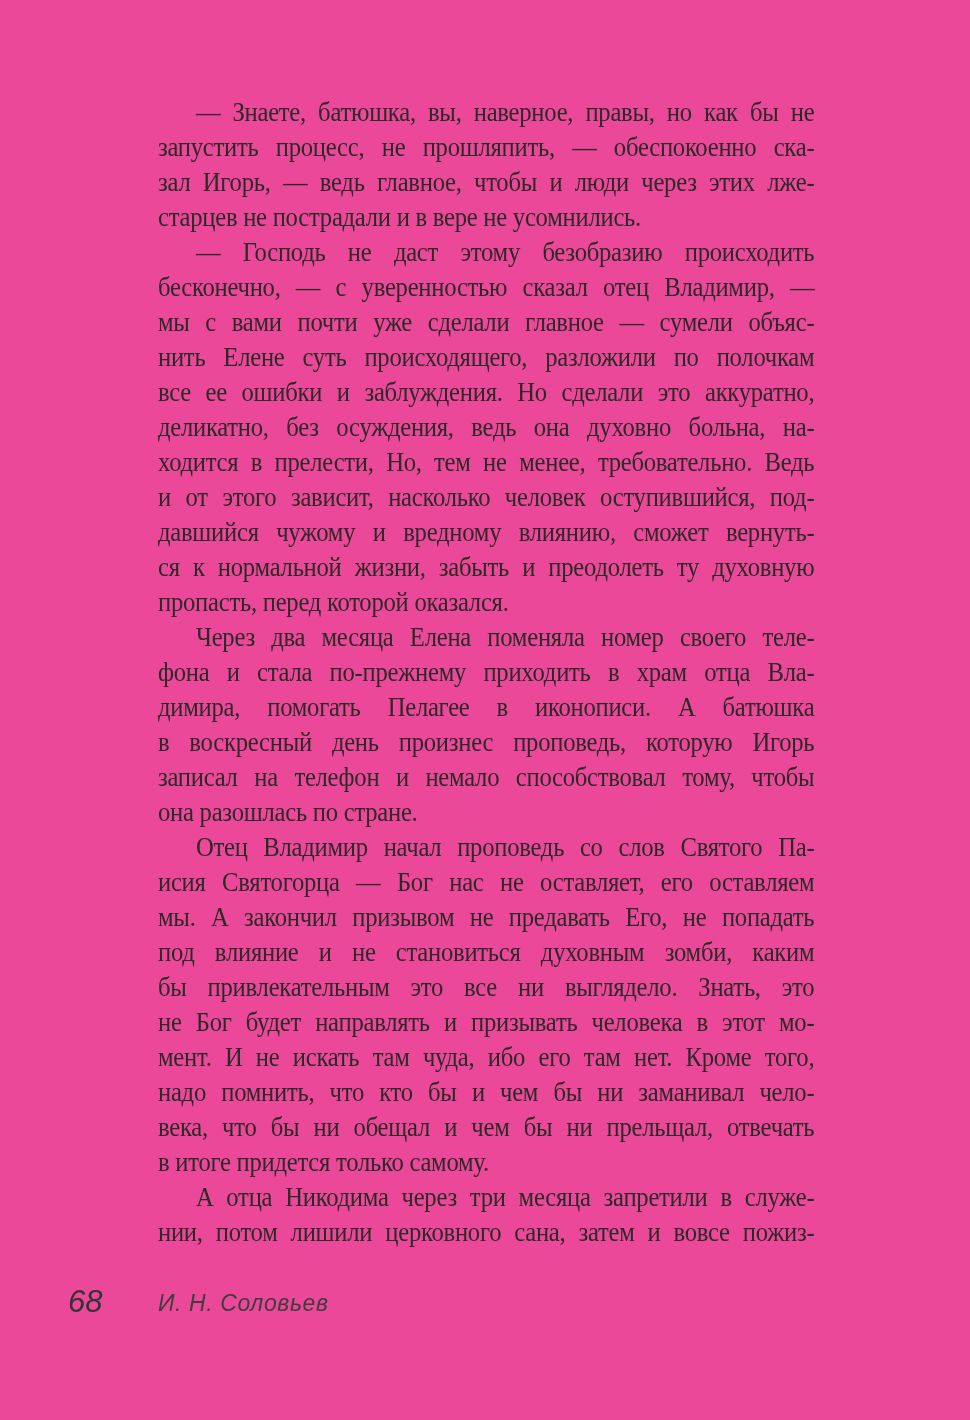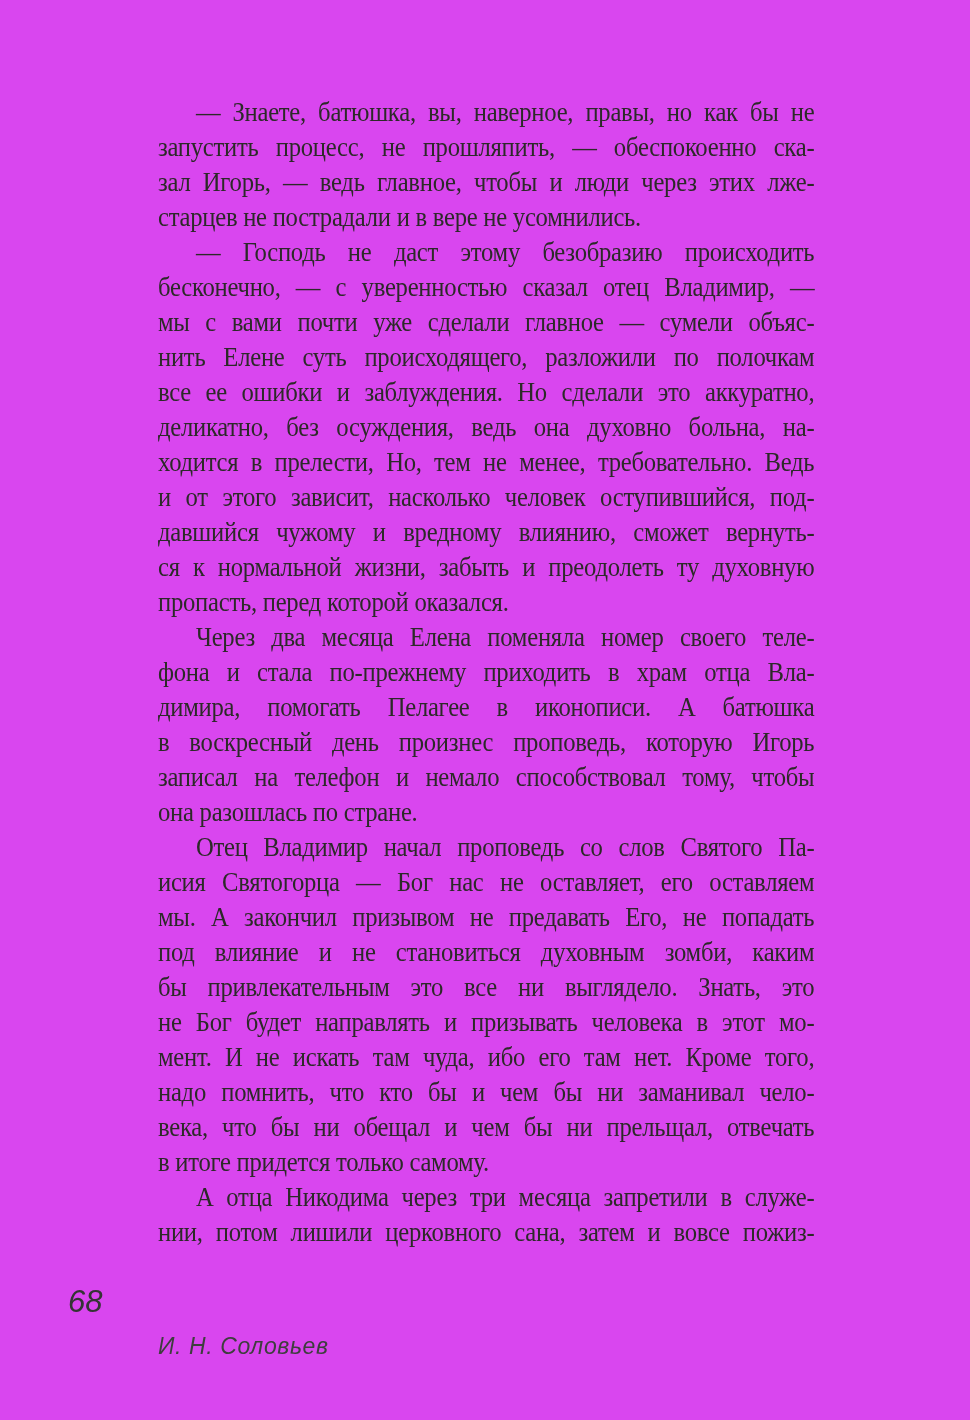--- a/index.html
+++ b/index.html
@@ -10,21 +10,21 @@
   body {
     width: 970px;
     height: 1420px;
     position: relative;
     overflow: hidden;
     font-family: "Liberation Serif", serif;
   }
   .page {
     position: absolute;
     inset: 0;
-    background: #d946ef;
+    background: #ec4899;
   }
   .text-block {
     position: absolute;
     left: 158px;
     top: 94px;
     width: 656px;
   }
   .line {
     font-family: "Liberation Serif", serif;
     font-size: 28px;
@@ -68,21 +68,20 @@
   }
   .running-author {
     position: absolute;
     left: 158px;
     top: 6px;
     font-size: 23px;
     line-height: 23px;
     font-weight: 400;
     letter-spacing: 0.6px;
     color: #3e3e3e;
-    margin-top: 43px;
   }
 </style>
 </head>
 <body>
 
 <div class="page">
 
   <div class="text-block">
 
   <div class="line ind">— Знаете, батюшка, вы, наверное, правы, но как бы не</div>

